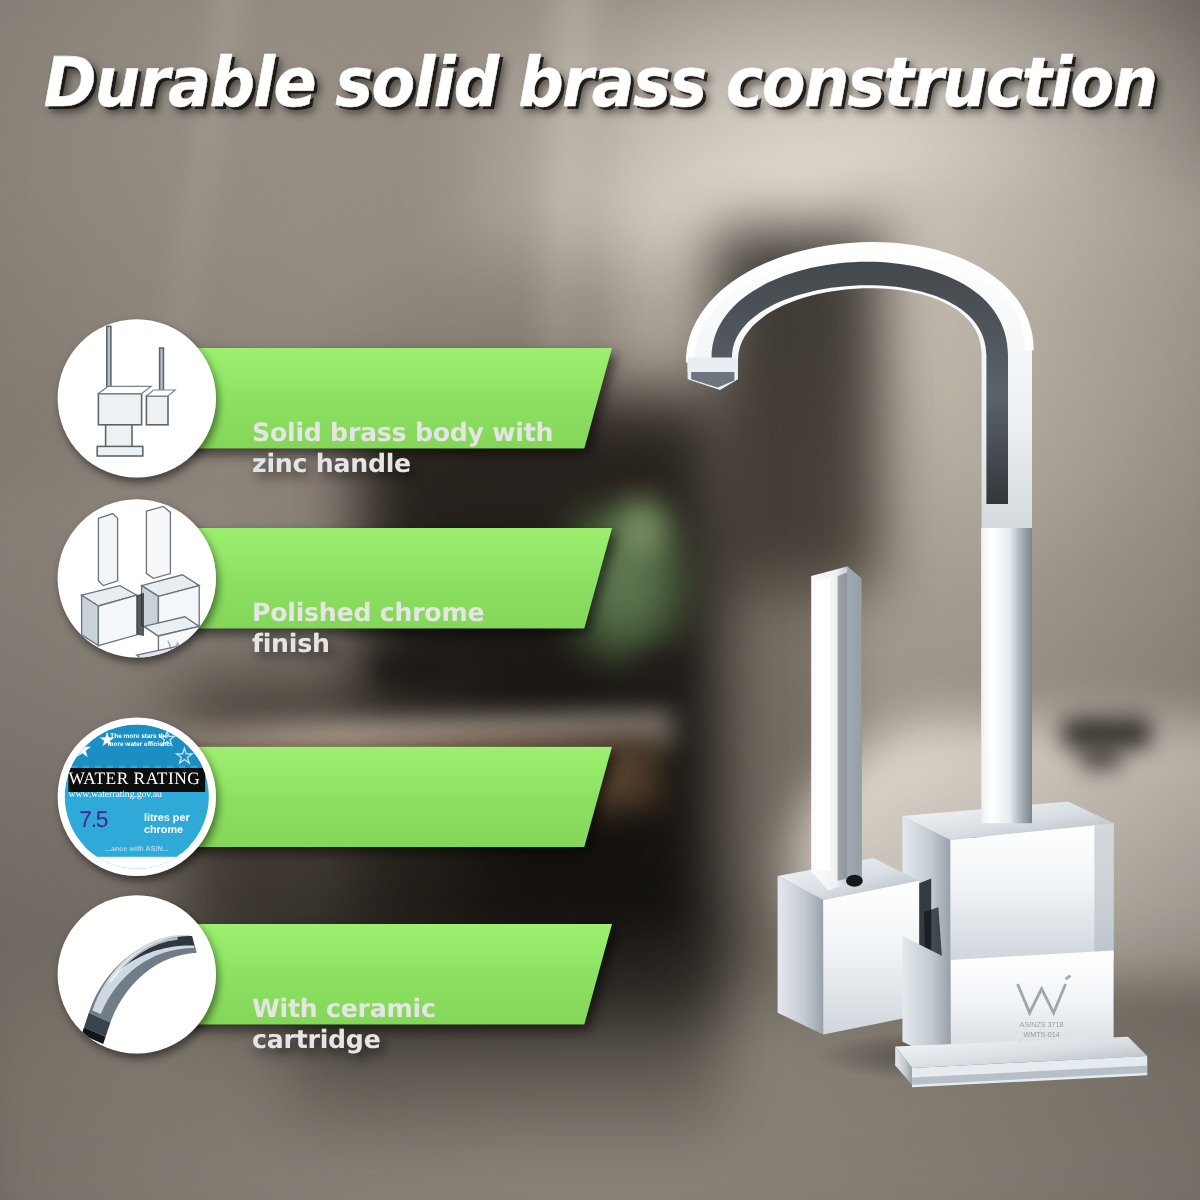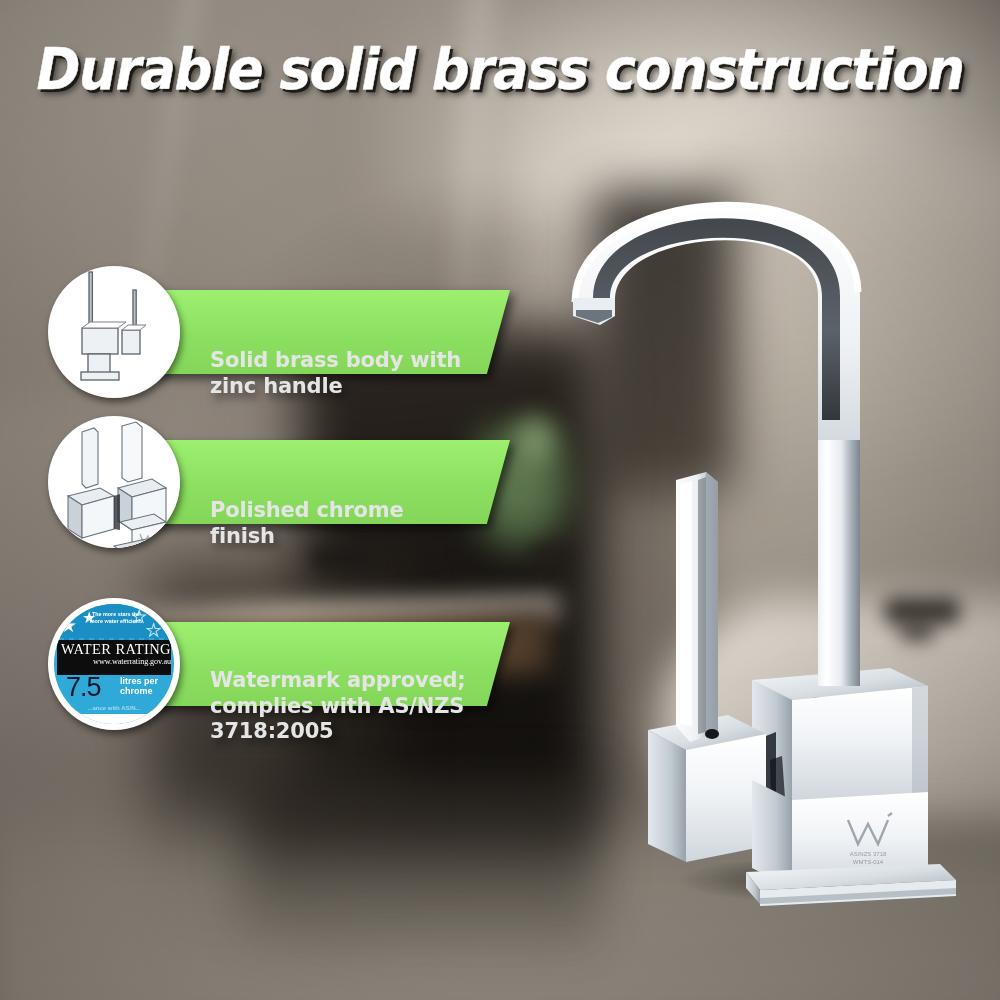--- a/index.html
+++ b/index.html
@@ -314,23 +314,23 @@
   .wels-star {
     position: absolute;
     font-size: 15px;
     line-height: 1;
     color: #ffffff;
   }
   .wels-star.hollow { color: transparent; -webkit-text-stroke: 1px #bfe5f5; }
   .wels-blackbar {
     position: absolute;
     left: 3px; top: 36px;
-    width: 114px; height: 35px;
+    width: 114px; height: 20px;
     background: #0d0d0d;
-    text-align: right;
+    text-align: left;
     padding-top: 2px;
     box-sizing: border-box;
   }
   .wels-title {
     font-family: "Liberation Serif", serif;
     font-size: 14.5px;
     font-weight: 400;
     color: #ffffff;
     letter-spacing: 0.4px;
     line-height: 1.05;
@@ -340,23 +340,23 @@
     font-size: 8.2px;
     font-weight: 400;
     color: #ffffff;
     letter-spacing: -0.1px;
     line-height: 1.2;
   }
   .wels-value {
     position: absolute;
     left: 12px; top: 70px;
     font-family: "Liberation Sans", sans-serif;
-    font-size: 27px;
+    font-size: 19px;
     font-weight: 400;
-    color: #0f172a;
+    color: #4c1d95;
     line-height: 1;
     letter-spacing: -1px;
   }
   .wels-units {
     position: absolute;
     left: 66px; top: 72px;
     font-family: Liberation Sans, sans-serif;
     font-size: 9px;
     font-weight: 700;
     color: #ffffff;
@@ -599,21 +599,20 @@
         <g opacity="0.55" fill="none" stroke="#6a737b" stroke-width="1.4">
           <path d="M 92 118 L 96 128 L 100 120 L 104 128 L 108 118"></path>
         </g>
       </svg>
     </div>
   </div>
 
   <div class="feature" style="top:598px">
     <div class="banner-wrap">
       <div class="banner"></div>
-      <div class="banner-text">Watermark approved; complies with AS/NZS 3718:2005</div>
     </div>
     <div class="circle">
       <div class="wels">
         <div class="wels-disc">
           <div class="wels-topband"></div>
           <span class="wels-star" style="left:6px;  top:12px; font-size:19px;">★</span>
           <span class="wels-star" style="left:28px; top:6px;  font-size:16px;">★</span>
           <span class="wels-star hollow" style="left:78px; top:5px;  font-size:16px;">★</span>
           <span class="wels-star hollow" style="left:92px; top:18px; font-size:17px;">★</span>
           <div class="wels-note">The more stars the more water efficient.</div>
@@ -626,14 +625,30 @@
             <div>litres per</div>
             <div>chrome</div>
           </div>
           <div class="wels-footer">...ance with AS/N...</div>
           <div class="wels-bottom-white"></div>
         </div>
       </div>
     </div>
   </div>
 
+  <div class="feature" style="top:746px">
+    <div class="banner-wrap">
+      <div class="banner"></div>
+      <div class="banner-text">With ceramic cartridge</div>
+    </div>
+    <div class="circle">
+      <svg viewBox="0 0 132 132">
+        <path d="M 112 34 C 70 32, 38 62, 26 98 L 44 106 C 56 74, 82 50, 116 48 Z" fill="#6f7c89"></path>
+        <path d="M 110 33 C 72 31, 41 60, 29 96 L 36 99 C 50 66, 78 44, 114 44 Z" fill="#cfd8e0"></path>
+        <path d="M 112 34 C 88 33, 66 45, 50 64 C 66 50, 88 41, 114 42 Z" fill="#2e3740"></path>
+        <path d="M 26 98 L 44 106 L 40 118 L 22 110 Z" fill="#3b444d"></path>
+        <path d="M 22 110 L 40 118 L 38 124 L 20 116 Z" fill="#11161b"></path>
+        <path d="M 100 36 C 78 38, 58 52, 44 72" fill="none" stroke="#ffffff" stroke-width="2.2" opacity="0.65"></path>
+      </svg>
+    </div>
+  </div>
 
 </div>
 
 </body></html>

